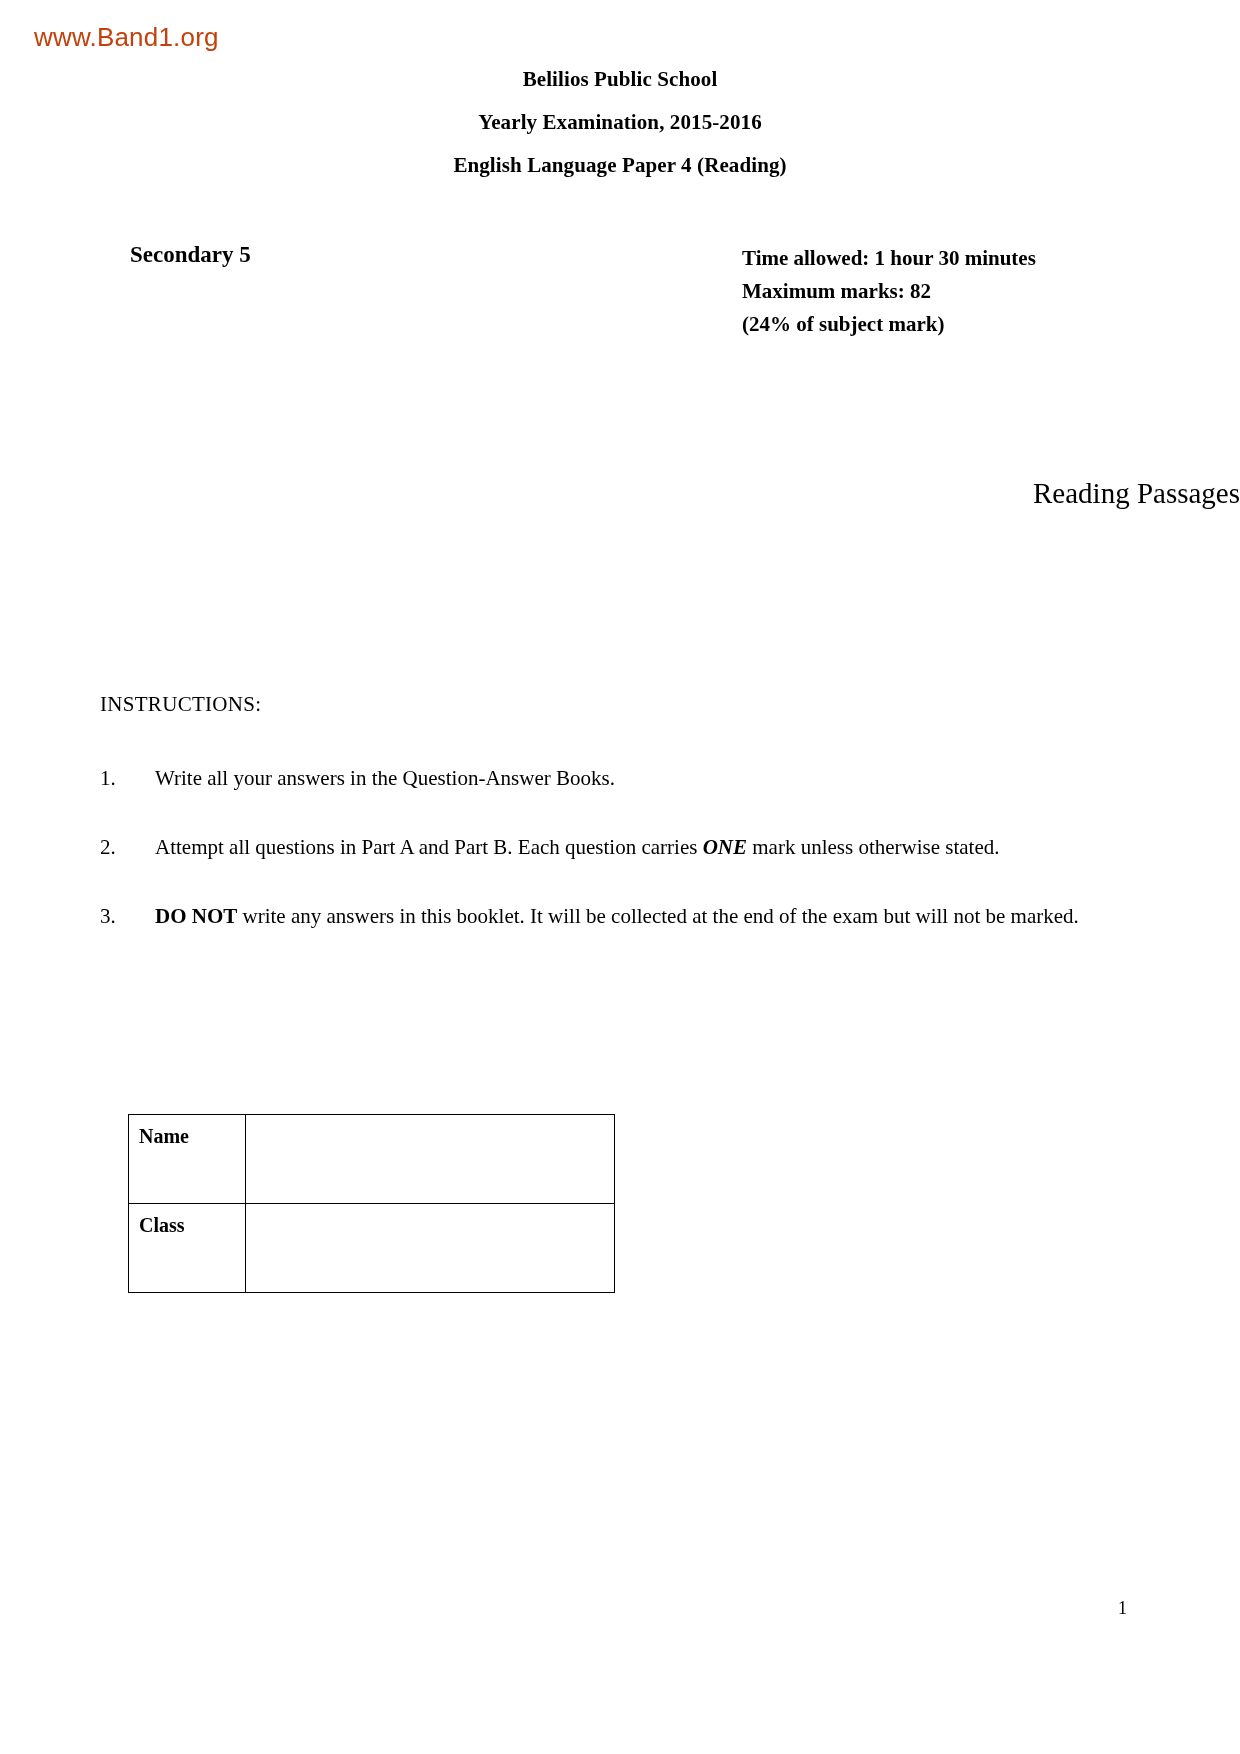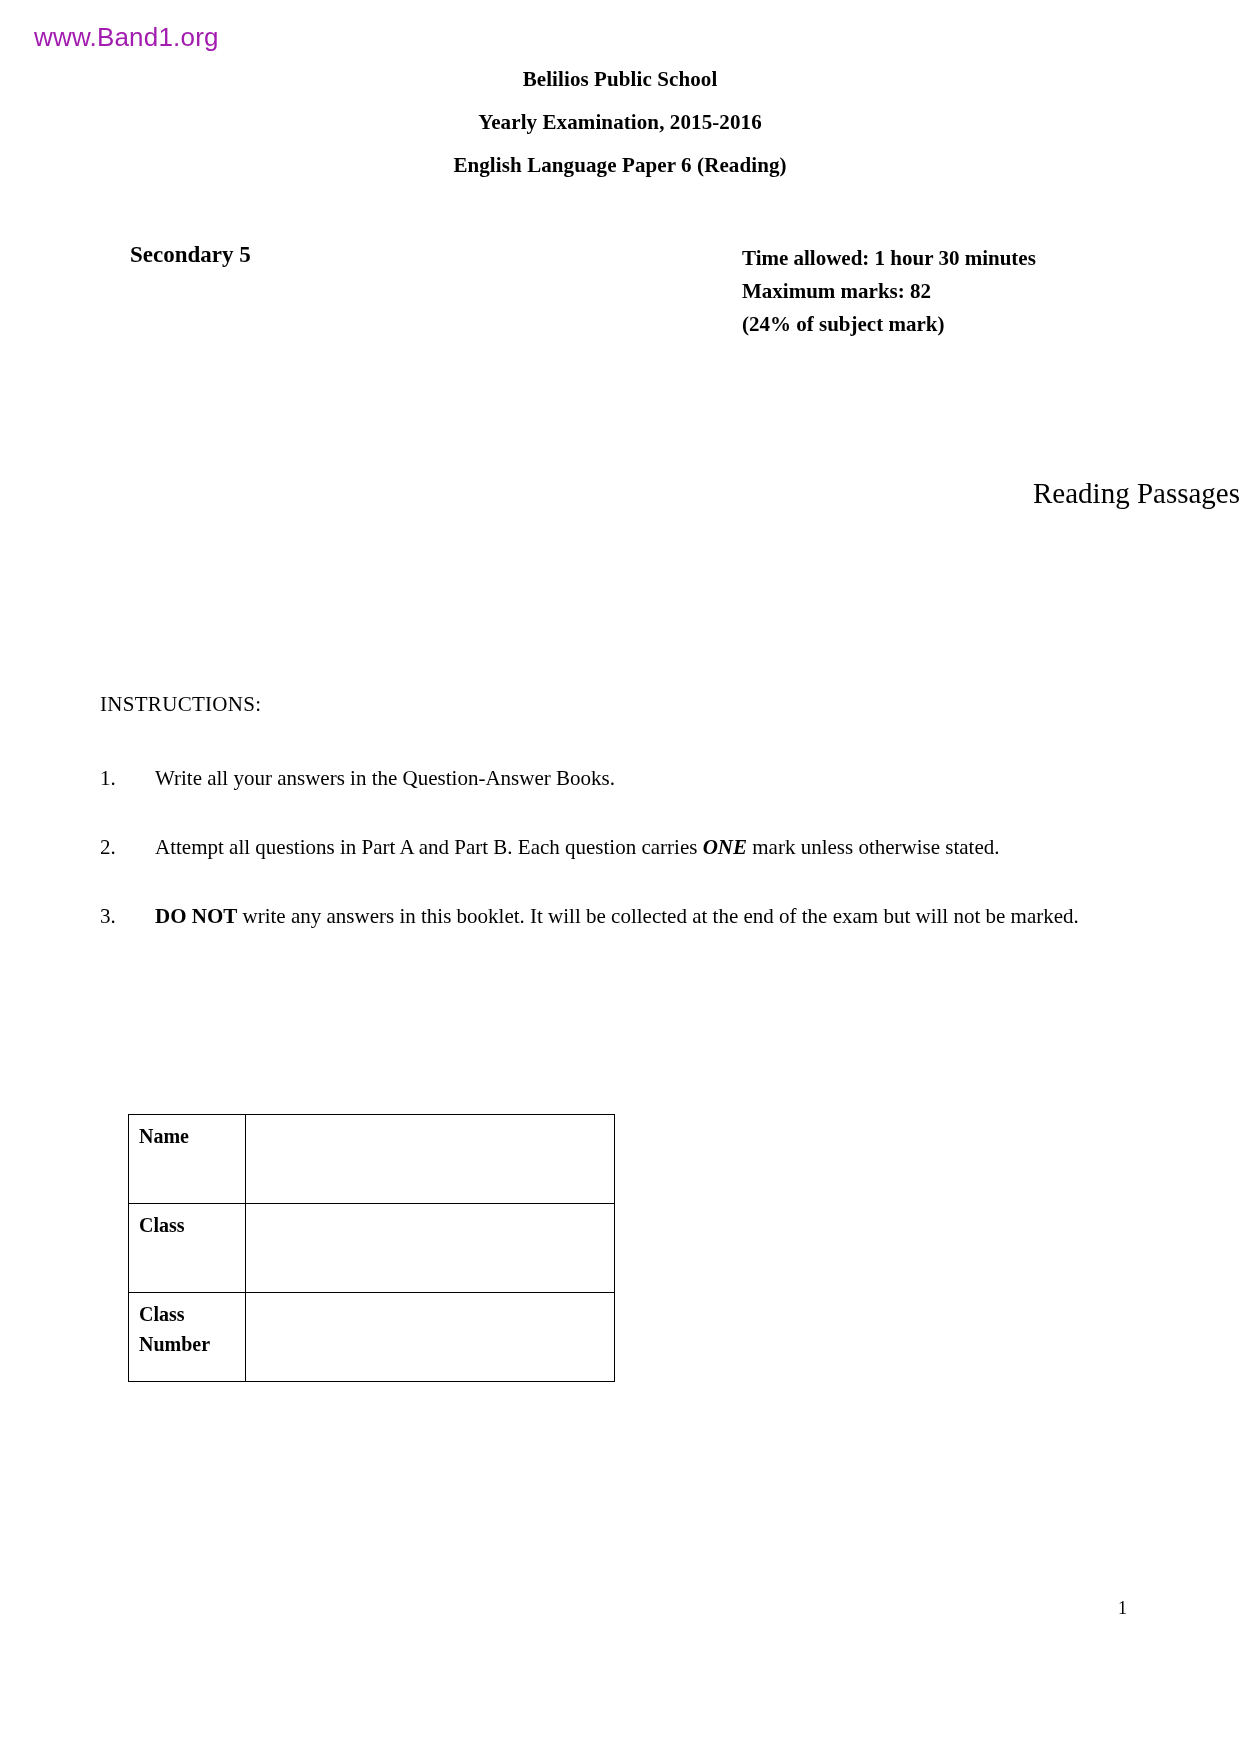--- a/index.html
+++ b/index.html
@@ -20,21 +20,21 @@
     width: 1240px;
     height: 1754px;
     box-sizing: border-box;
   }
   .watermark {
     position: absolute;
     top: 22px;
     left: 34px;
     font-family: "Liberation Sans", sans-serif;
     font-size: 26px;
-    color: #a21caf;
+    color: #c2410c;
     letter-spacing: 0.2px;
   }
   .header-block {
     position: absolute;
     top: 58px;
     left: 0;
     width: 1240px;
     text-align: center;
   }
   .header-line {
@@ -139,21 +139,21 @@
 </head>
 <body>
 
 <div class="page">
 
   <div class="watermark">www.Band1.org</div>
 
   <div class="header-block">
     <div class="header-line">Belilios Public School</div>
     <div class="header-line">Yearly Examination, 2015-2016</div>
-    <div class="header-line">English Language Paper 6 (Reading)</div>
+    <div class="header-line">English Language Paper 4 (Reading)</div>
   </div>
 
   <div class="info-row">
     <div class="secondary">Secondary 5</div>
     <div class="time-col">
       <div>Time allowed: 1 hour 30 minutes</div>
       <div>Maximum marks: 82</div>
       <div>(24% of subject mark)</div>
     </div>
   </div>
@@ -184,22 +184,18 @@
   <table class="id-table">
     <tbody>
         <tr>
       <td class="id-label">Name</td>
       <td class="id-value"></td>
     </tr>
     <tr>
       <td class="id-label">Class</td>
       <td class="id-value"></td>
     </tr>
-    <tr>
-      <td class="id-label">Class Number</td>
-      <td class="id-value"></td>
-    </tr>
   </tbody>
     </table>
 
   <div class="page-number">1</div>
 
 </div>
 
 </body></html>

